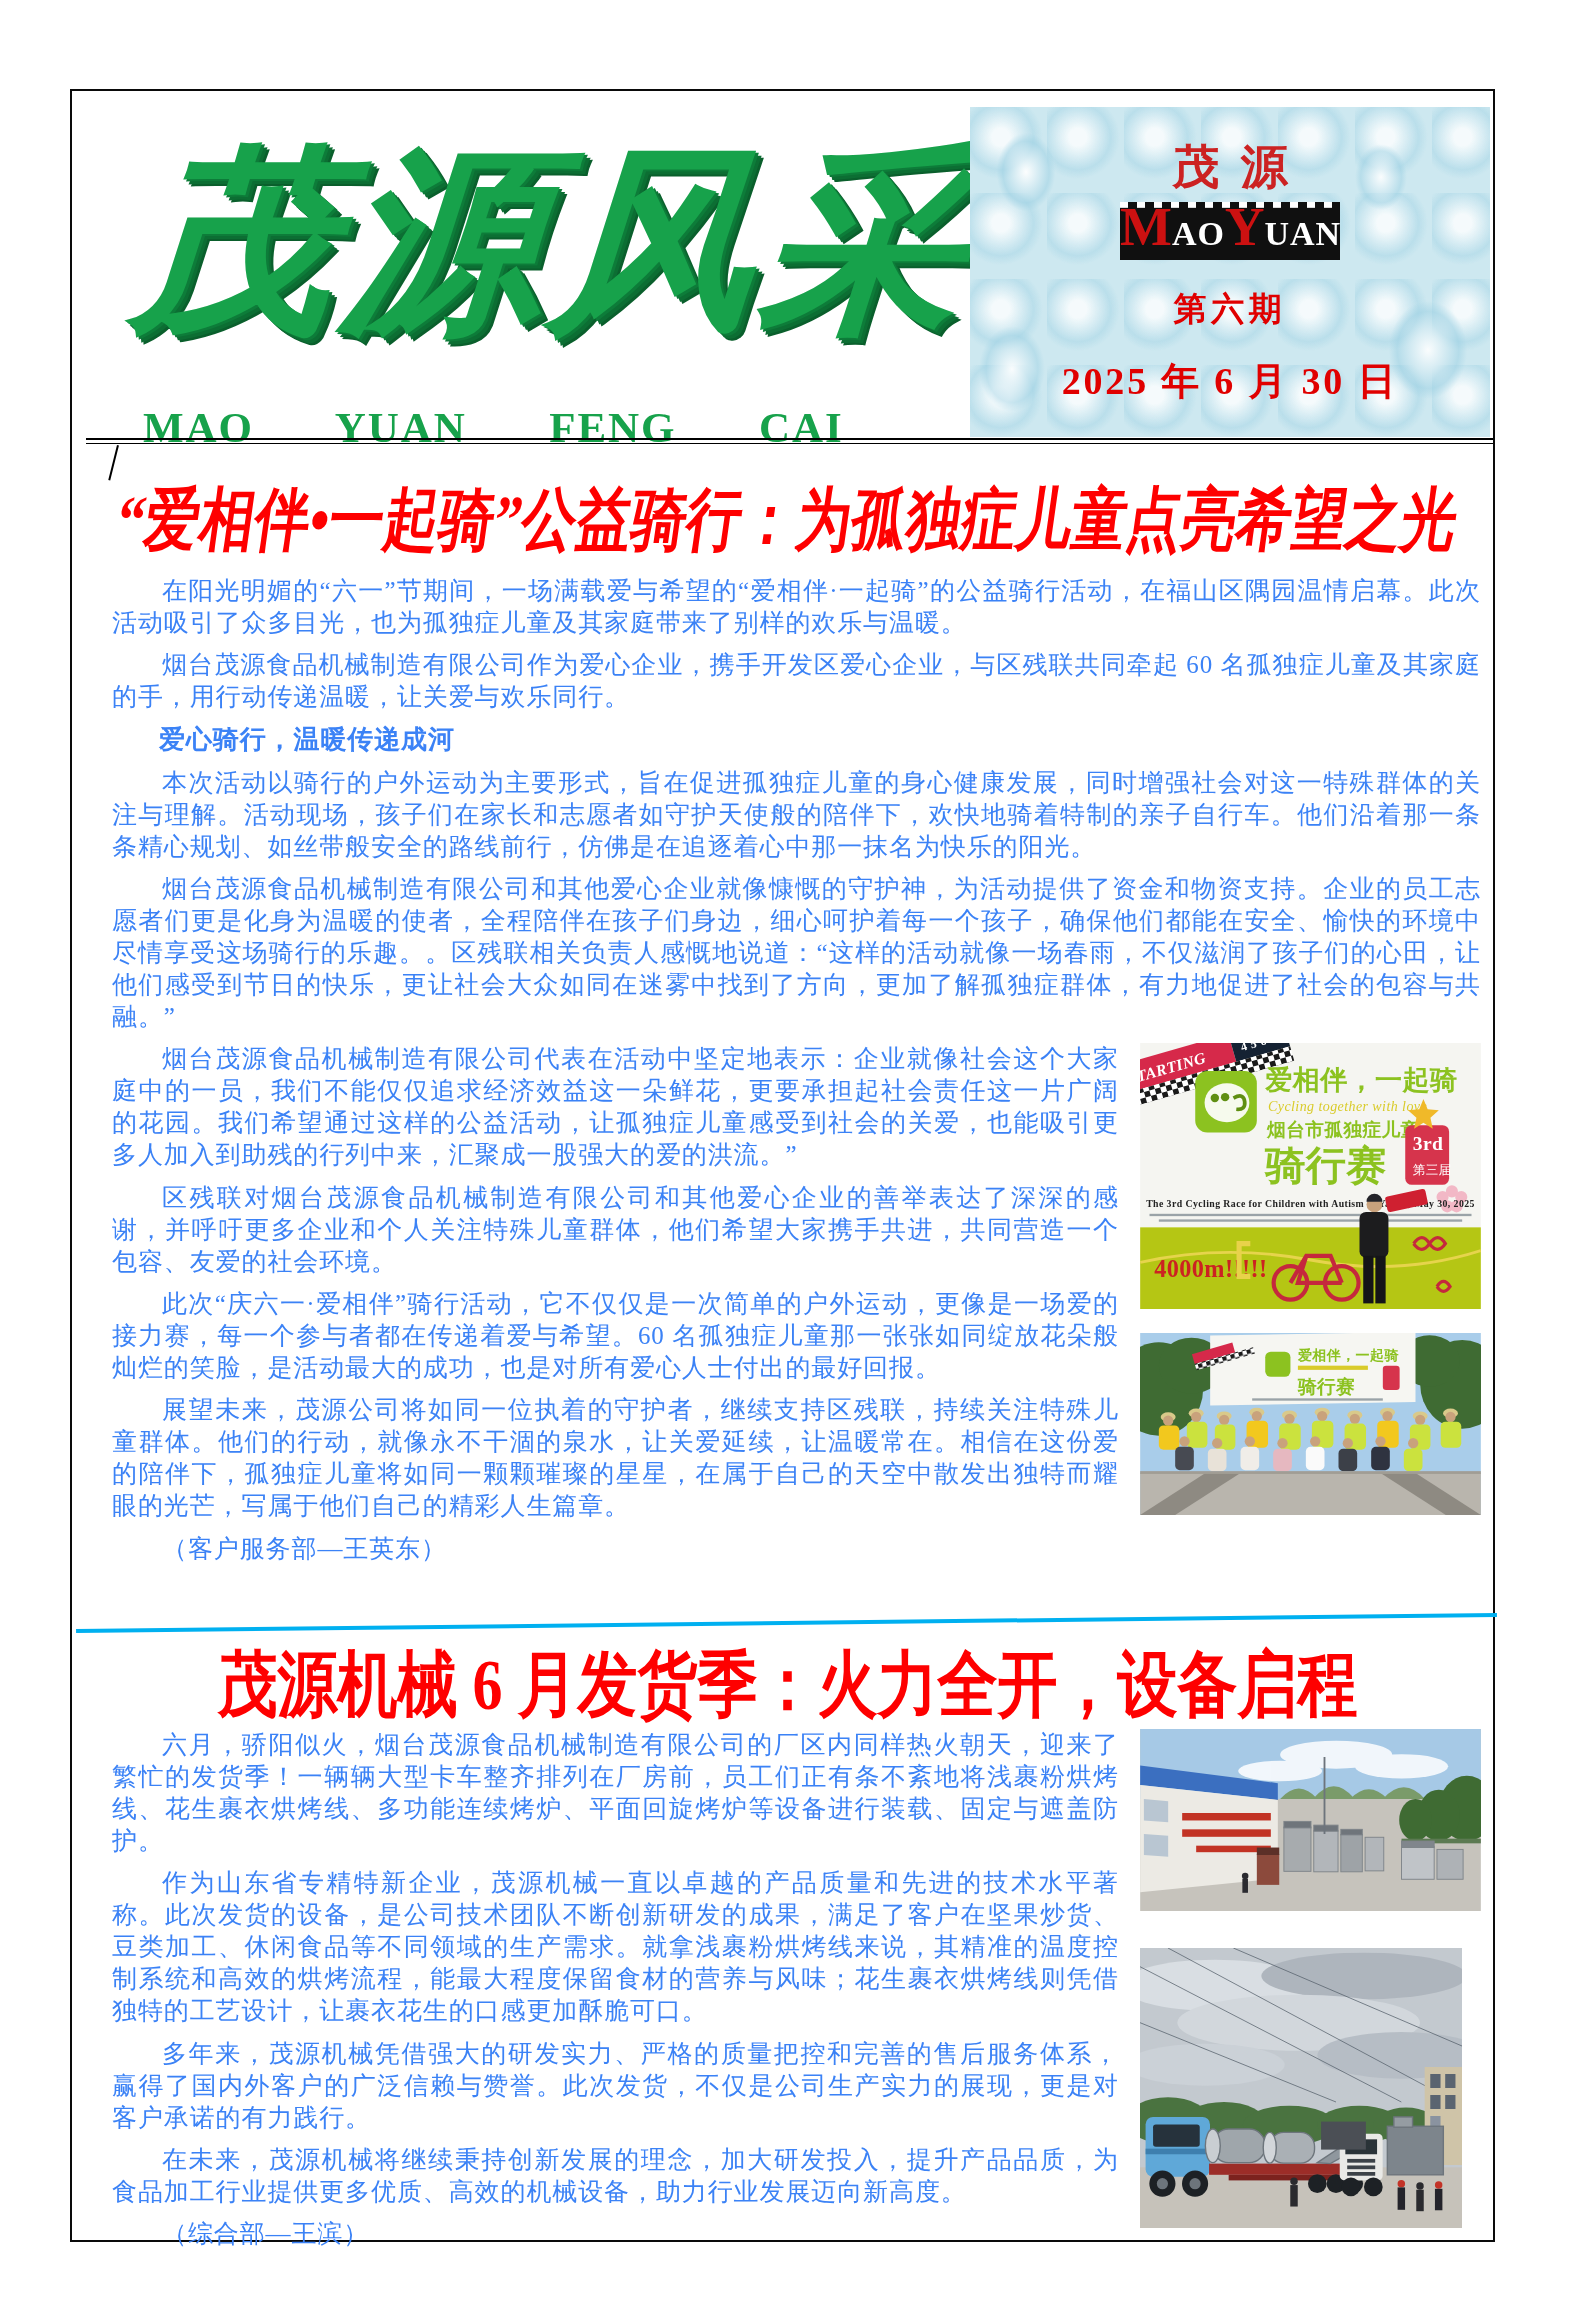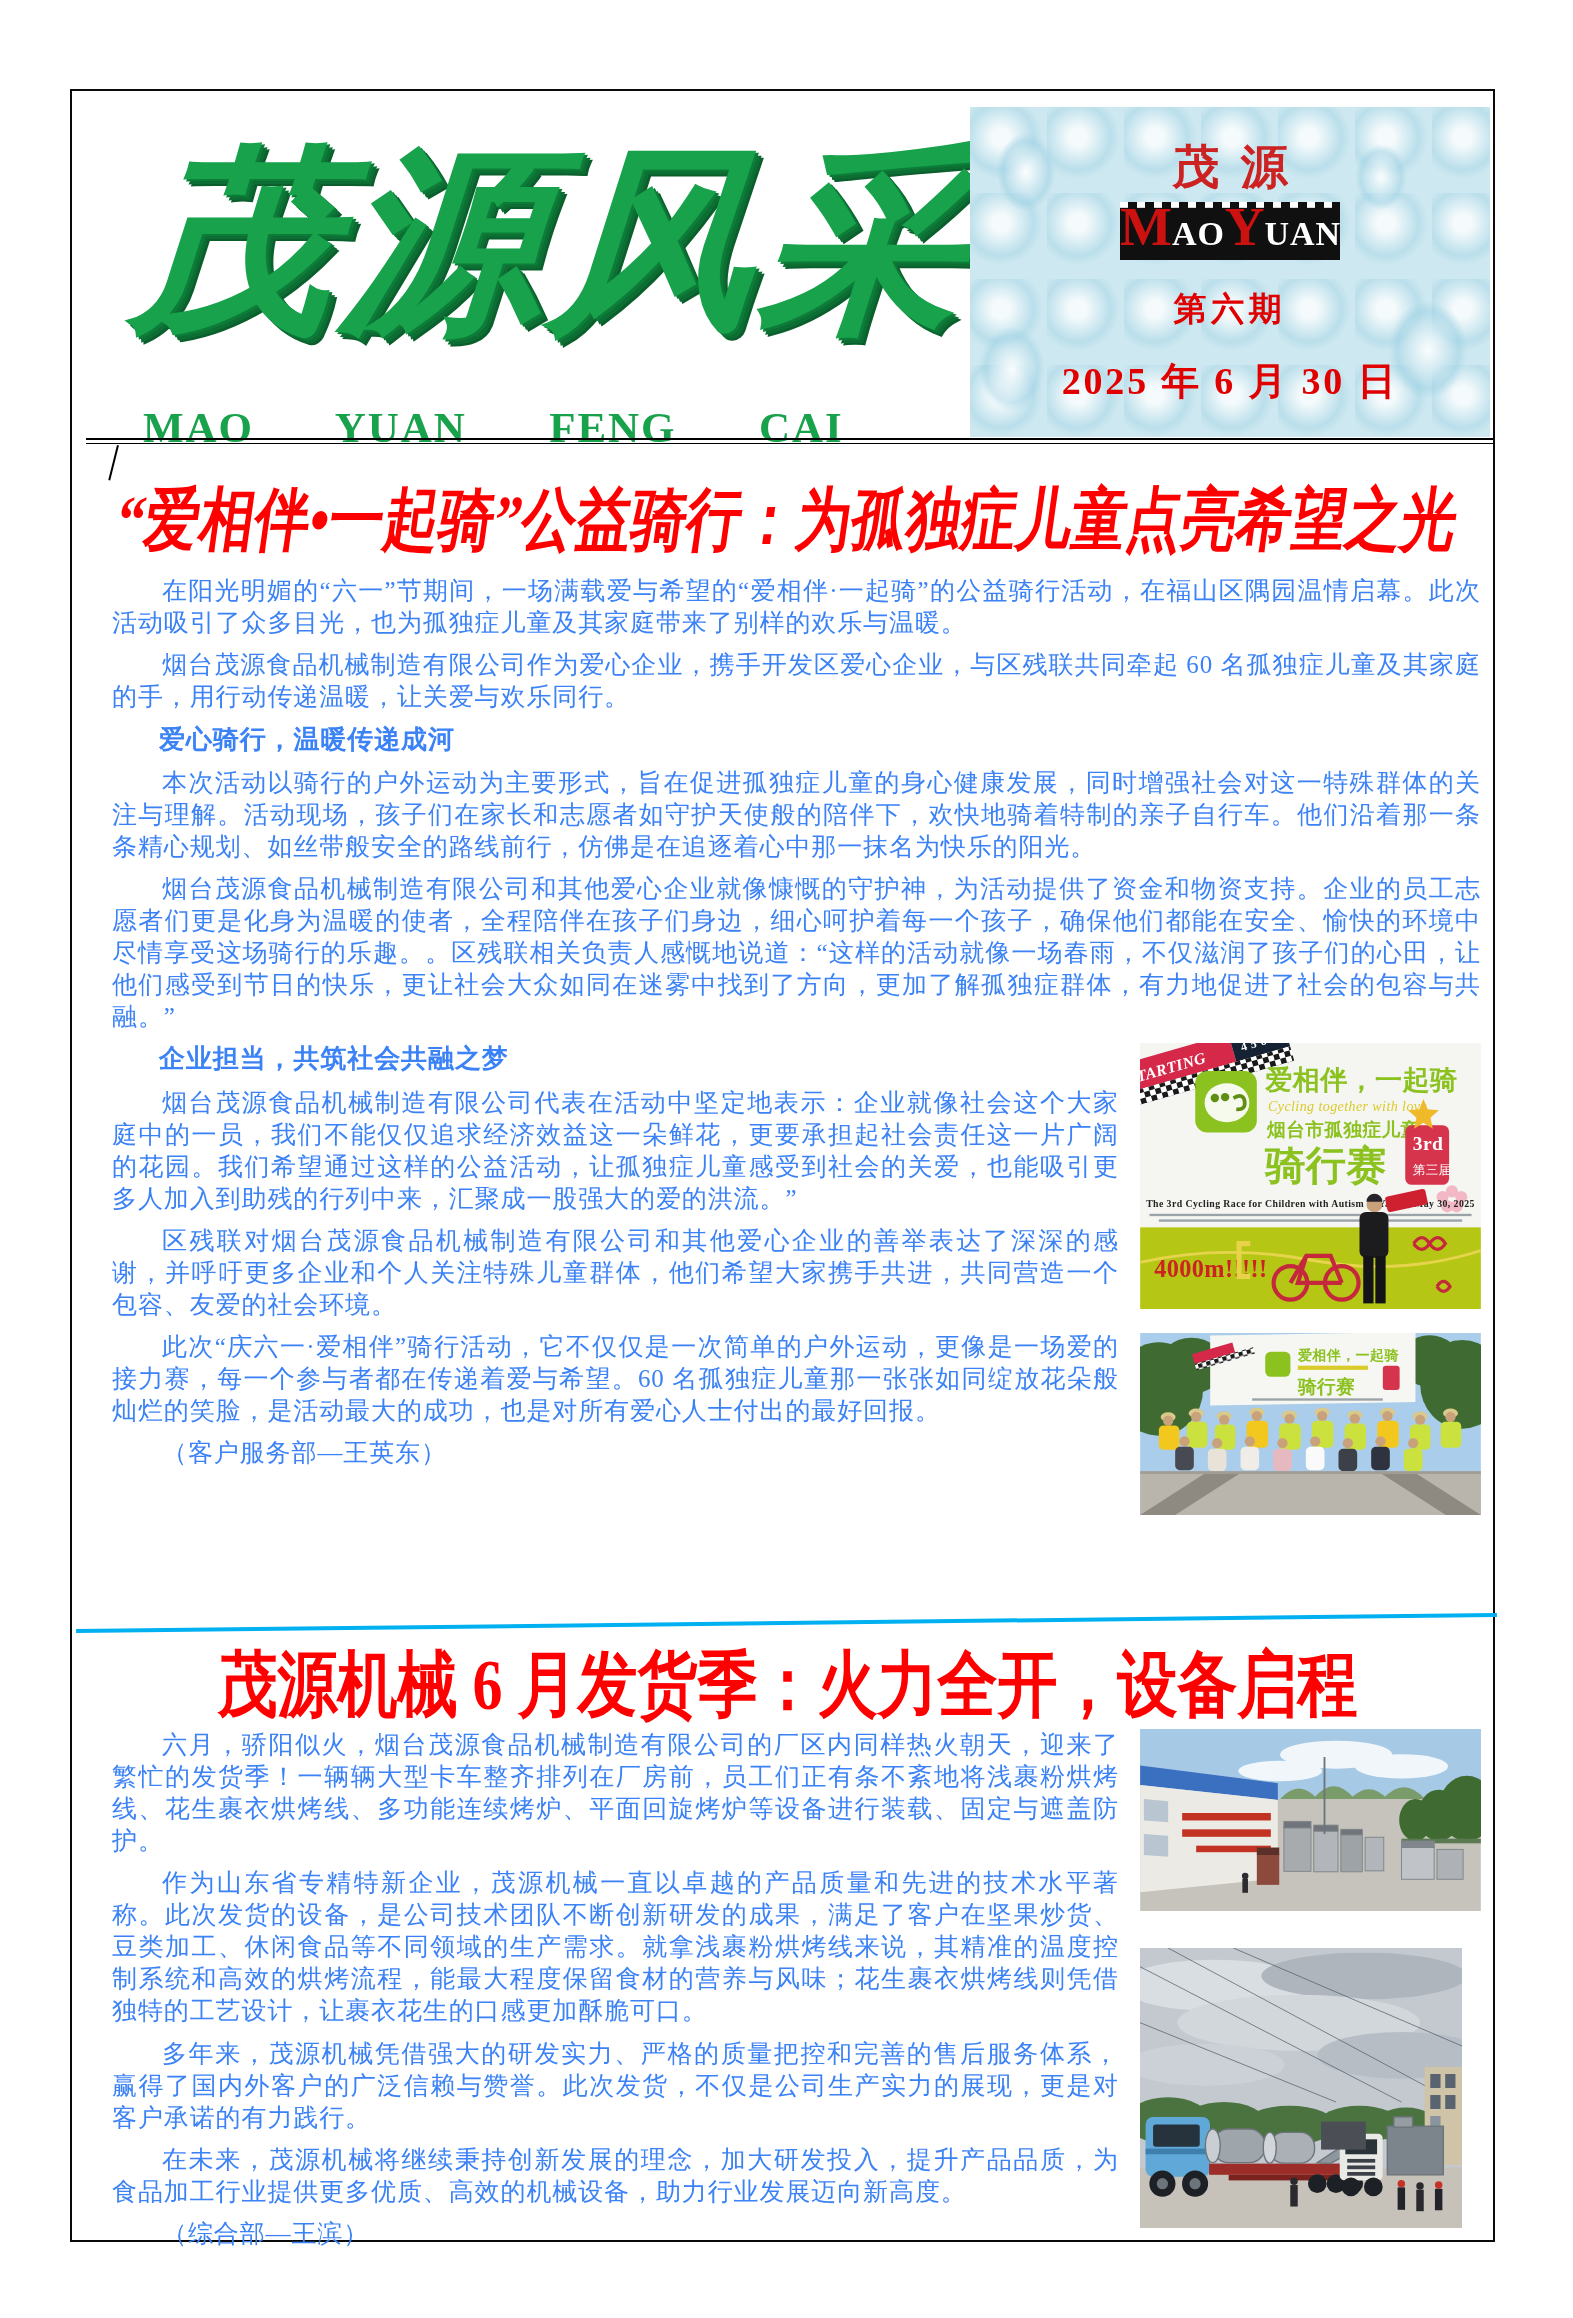--- a/index.html
+++ b/index.html
@@ -277,24 +277,24 @@
           </g>
         </g>
         <rect y="300" width="730" height="90" fill="#b9b5ad"></rect>
         <polygon points="0,390 140,300 215,300 75,390" fill="#8e8a82"></polygon>
         <polygon points="730,390 590,300 515,300 655,390" fill="#8e8a82"></polygon>
         <rect y="296" width="730" height="6" fill="#a19d95"></rect>
       </svg>
       </span>
     </div>
 
-    <h3>企业担当，共筑社会共融之梦</h3>
     <p>烟台茂源食品机械制造有限公司代表在活动中坚定地表示：企业就像社会这个大家庭中的一员，我们不能仅仅追求经济效益这一朵鲜花，更要承担起社会责任这一片广阔的花园。我们希望通过这样的公益活动，让孤独症儿童感受到社会的关爱，也能吸引更多人加入到助残的行列中来，汇聚成一股强大的爱的洪流。”</p>
     <p>区残联对烟台茂源食品机械制造有限公司和其他爱心企业的善举表达了深深的感谢，并呼吁更多企业和个人关注特殊儿童群体，他们希望大家携手共进，共同营造一个包容、友爱的社会环境。</p>
     <p>此次“庆六一·爱相伴”骑行活动，它不仅仅是一次简单的户外运动，更像是一场爱的接力赛，每一个参与者都在传递着爱与希望。60 名孤独症儿童那一张张如同绽放花朵般灿烂的笑脸，是活动最大的成功，也是对所有爱心人士付出的最好回报。</p>
+    <p>展望未来，茂源公司将如同一位执着的守护者，继续支持区残联，持续关注特殊儿童群体。他们的行动，就像永不干涸的泉水，让关爱延续，让温暖常在。相信在这份爱的陪伴下，孤独症儿童将如同一颗颗璀璨的星星，在属于自己的天空中散发出独特而耀眼的光芒，写属于他们自己的精彩人生篇章。</p>
     <p class="sig sig1">（客户服务部—王英东）</p>
   </div>
 
   <div class="divider"></div>
 
   <div class="a-title a2-title">茂源机械 6 月发货季：火力全开，设备启程</div>
 
   <div class="body-flow bf2">
     <div class="photostack">
 

